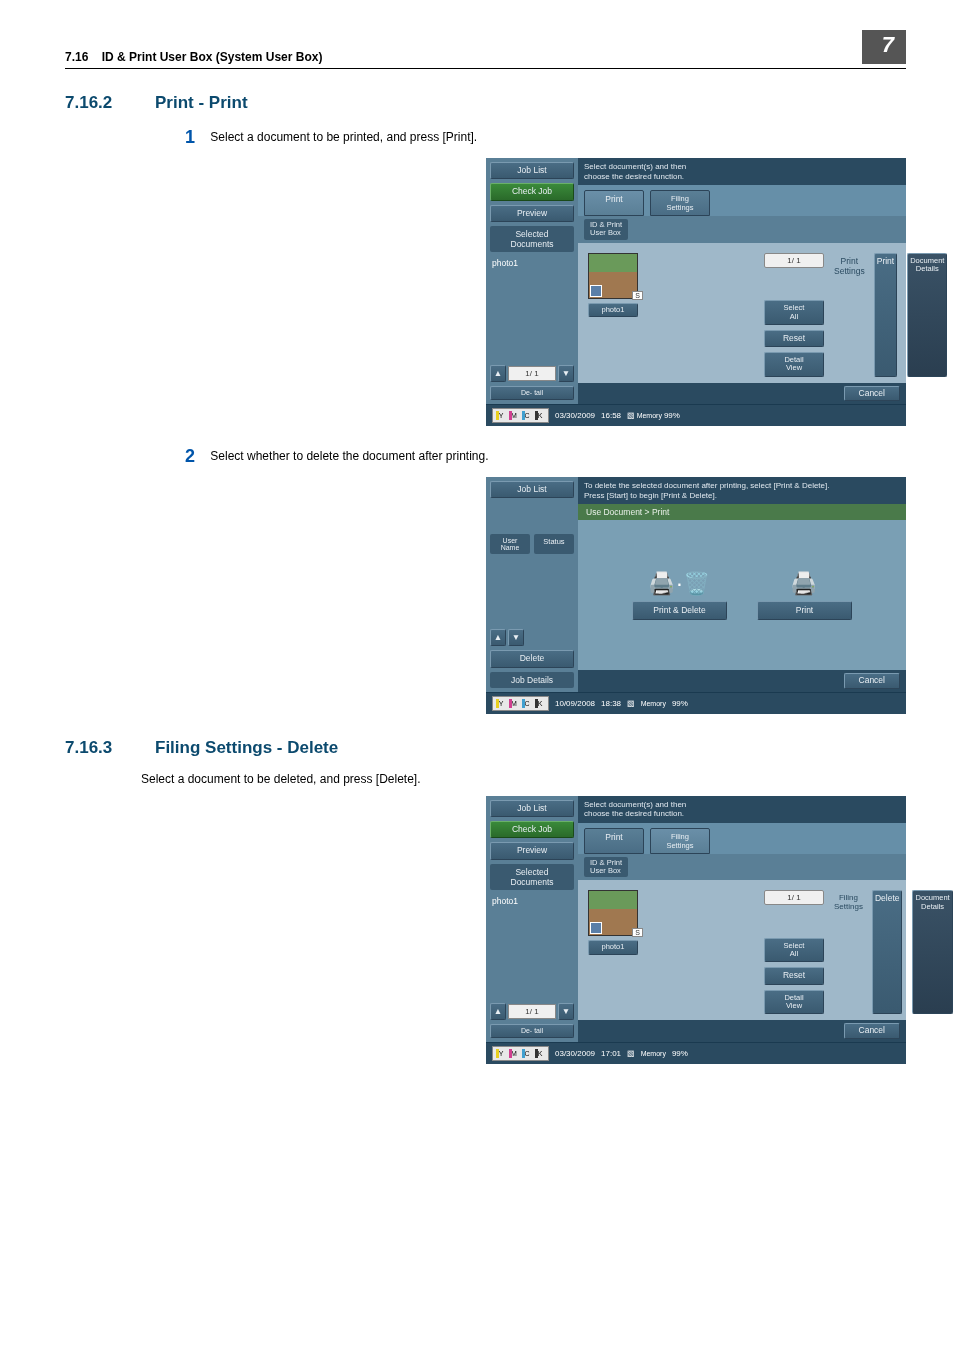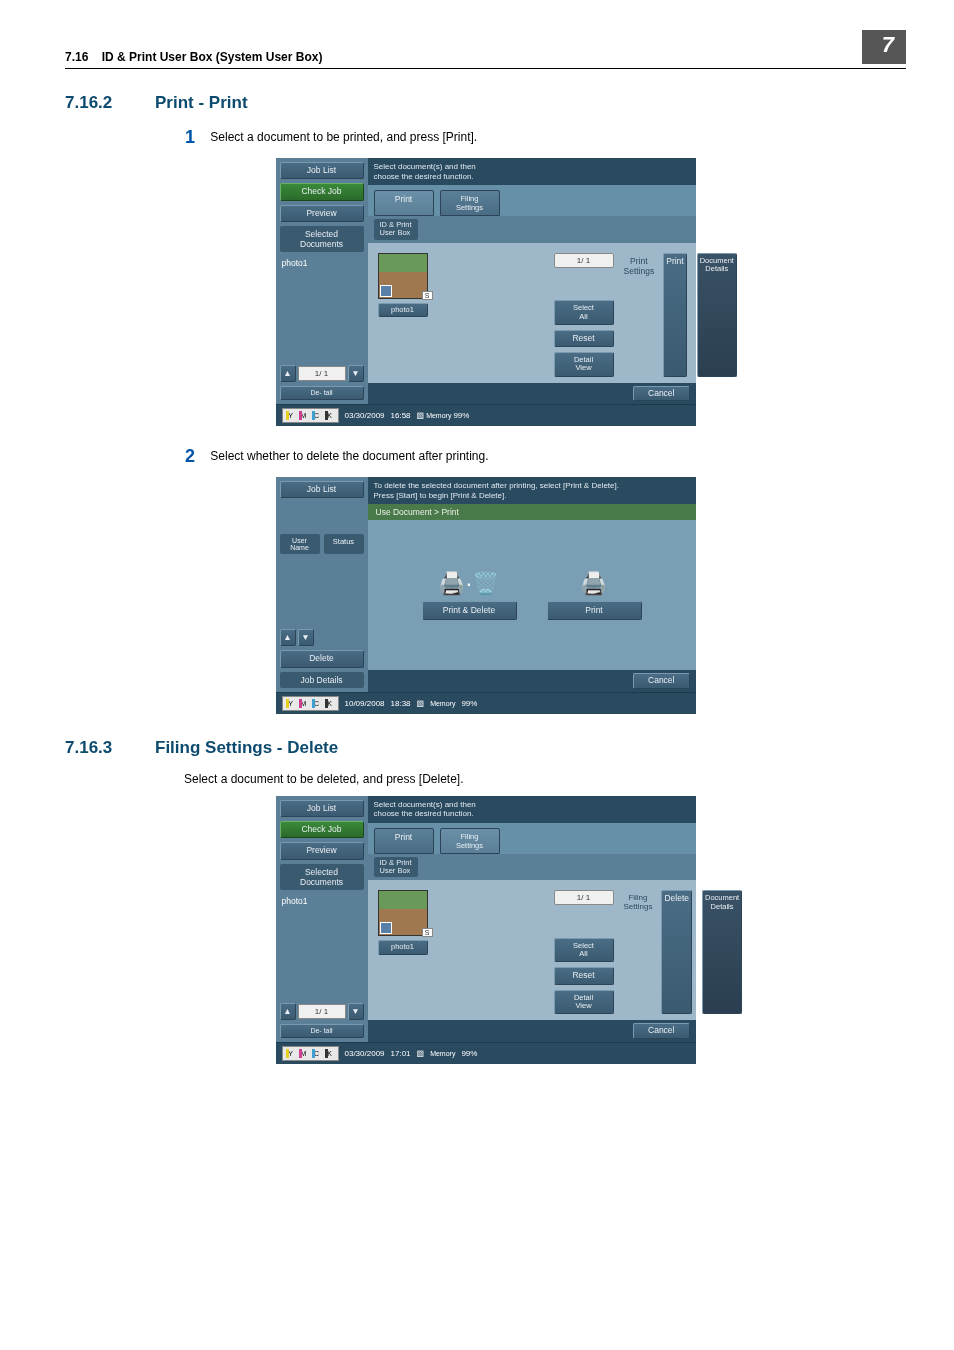--- a/index.html
+++ b/index.html
@@ -44,22 +44,22 @@
   .step-num {
     color: #0055aa;
     font-size: 18px;
     font-weight: bold;
     display: inline-block;
     width: 30px;
     text-align: right;
     margin-right: 12px;
     vertical-align: middle;
   }
-  .body-text { margin-left: 119px; font-size: 12px; margin-bottom: 10px; }
-  .screenshot-wrap { display:flex; justify-content:center; margin: 8px 0 20px 0; }
+  .body-text { margin-left: 76px; font-size: 12px; margin-bottom: 10px; }
+  .screenshot-wrap { display:flex; justify-content:flex-end; margin: 8px 0 20px 0; }
 
   
   .panel {
     width: 420px;
     background: #76a0b9;
     font-size: 9px;
     color: #fff;
     position: relative;
   }
   .panel * { box-sizing: border-box; }

